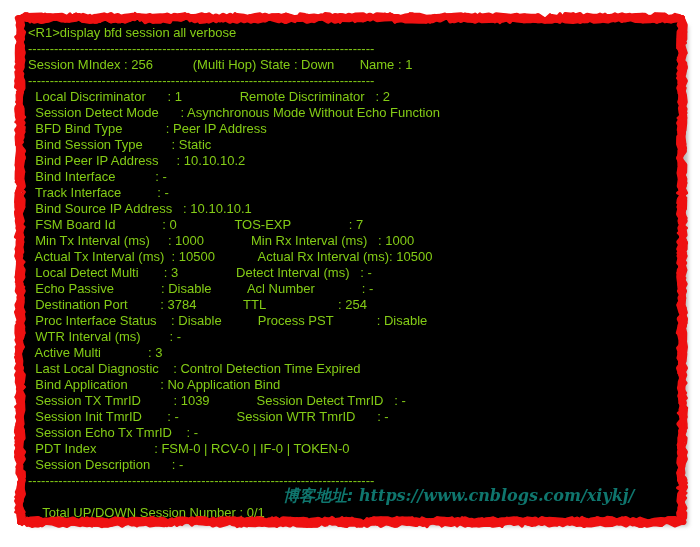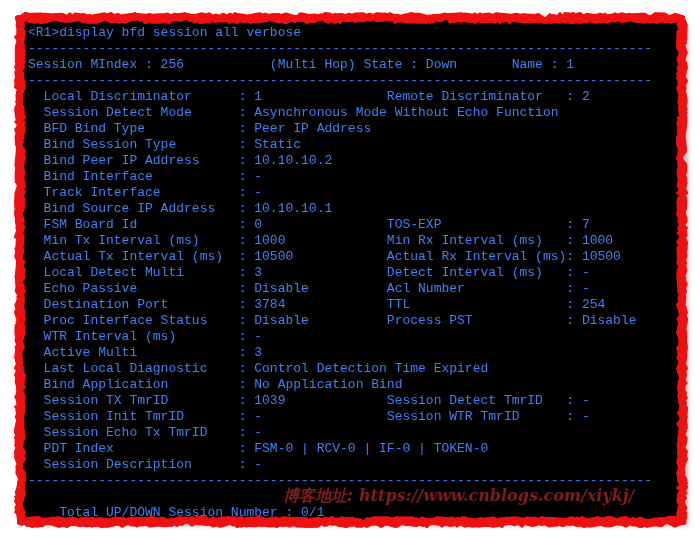--- a/index.html
+++ b/index.html
@@ -40,36 +40,36 @@
     left: 8px;
     top: 8px;
     width: 684px;
     height: 524px;
     pointer-events: none;
   }
   .term-text {
     position: absolute;
     left: 6px;
     top: -8px;
-    font-family: Liberation Mono, monospace;
+    font-family: Liberation Sans, sans-serif;
     font-size: 13px;
     line-height: 16px;
-    color: #3b82f6;
+    color: #84cc16;
     white-space: pre;
     letter-spacing: 0px;
   }
   #watermark {
     position: absolute;
     left: 283px;
     top: 486px;
     font-family: "DejaVu Serif", "Liberation Serif", serif;
     font-style: italic;
     font-weight: bold;
     font-size: 16px;
-    color: #7f1d1d;
+    color: #0f766e;
     white-space: pre;
     letter-spacing: 0px;
   }
   #wm-cjk {
     font-family: "DejaVu Sans", sans-serif;
     font-style: italic;
     font-weight: bold;
   }
 </style>
 </head>

